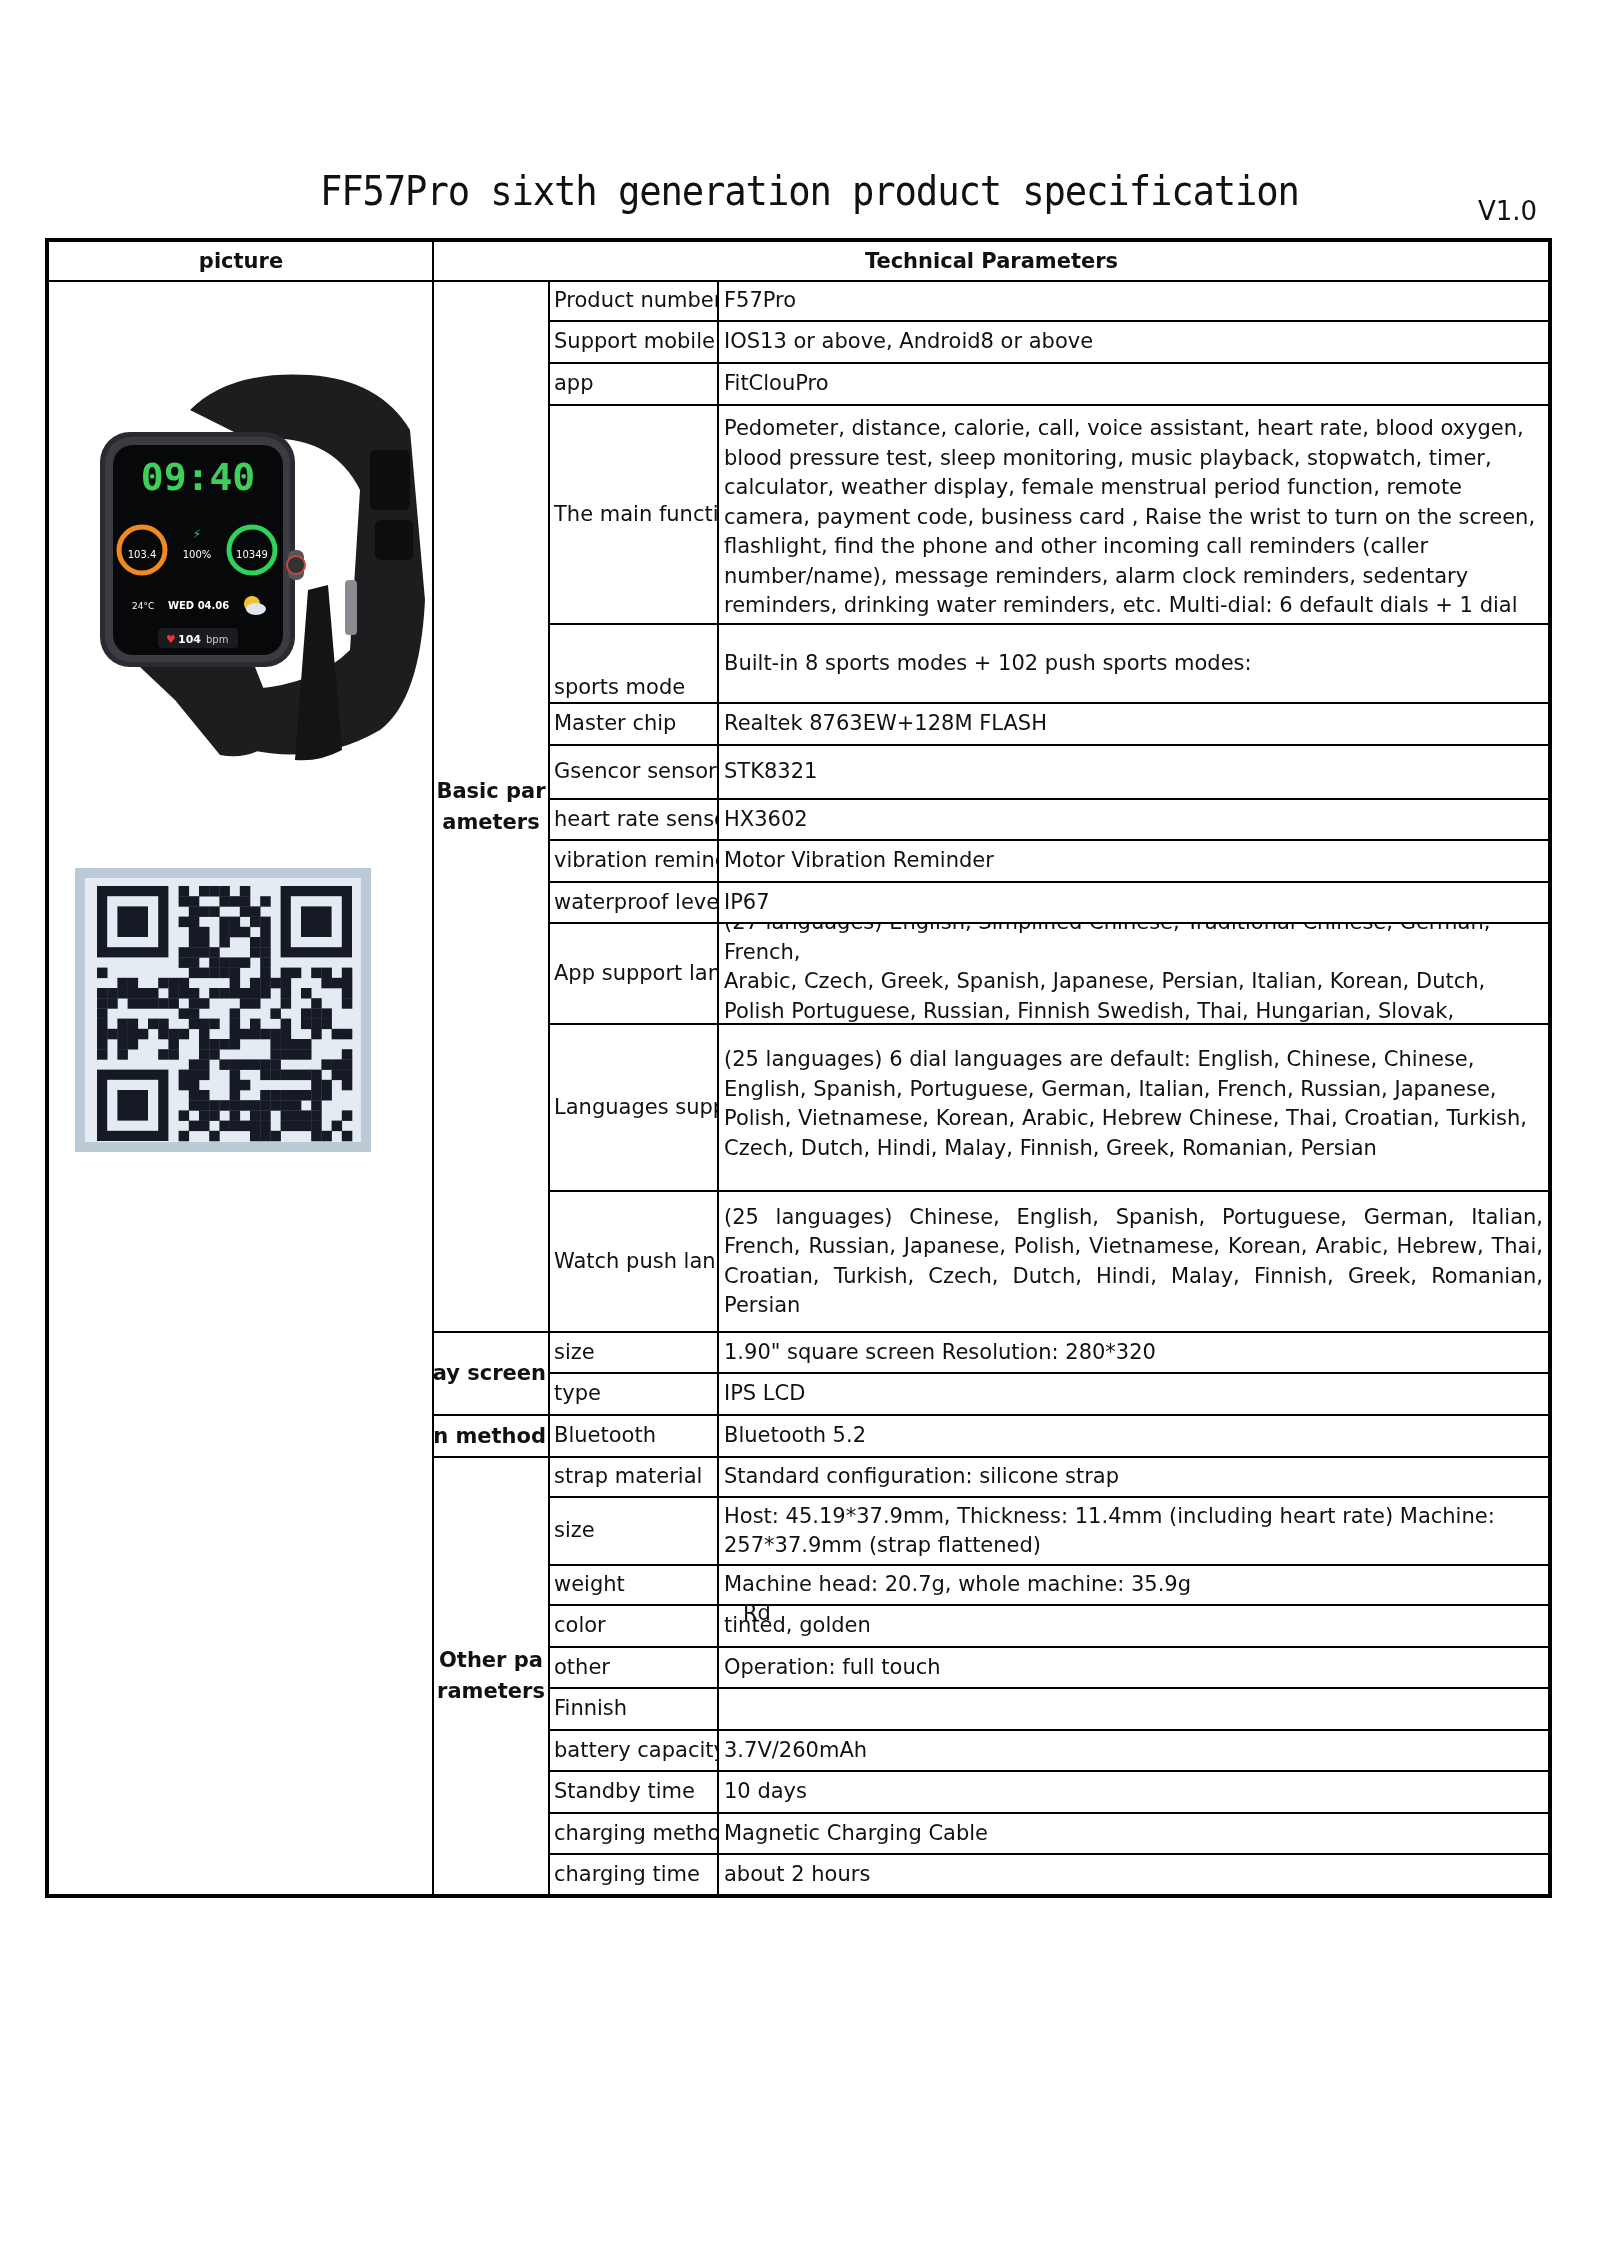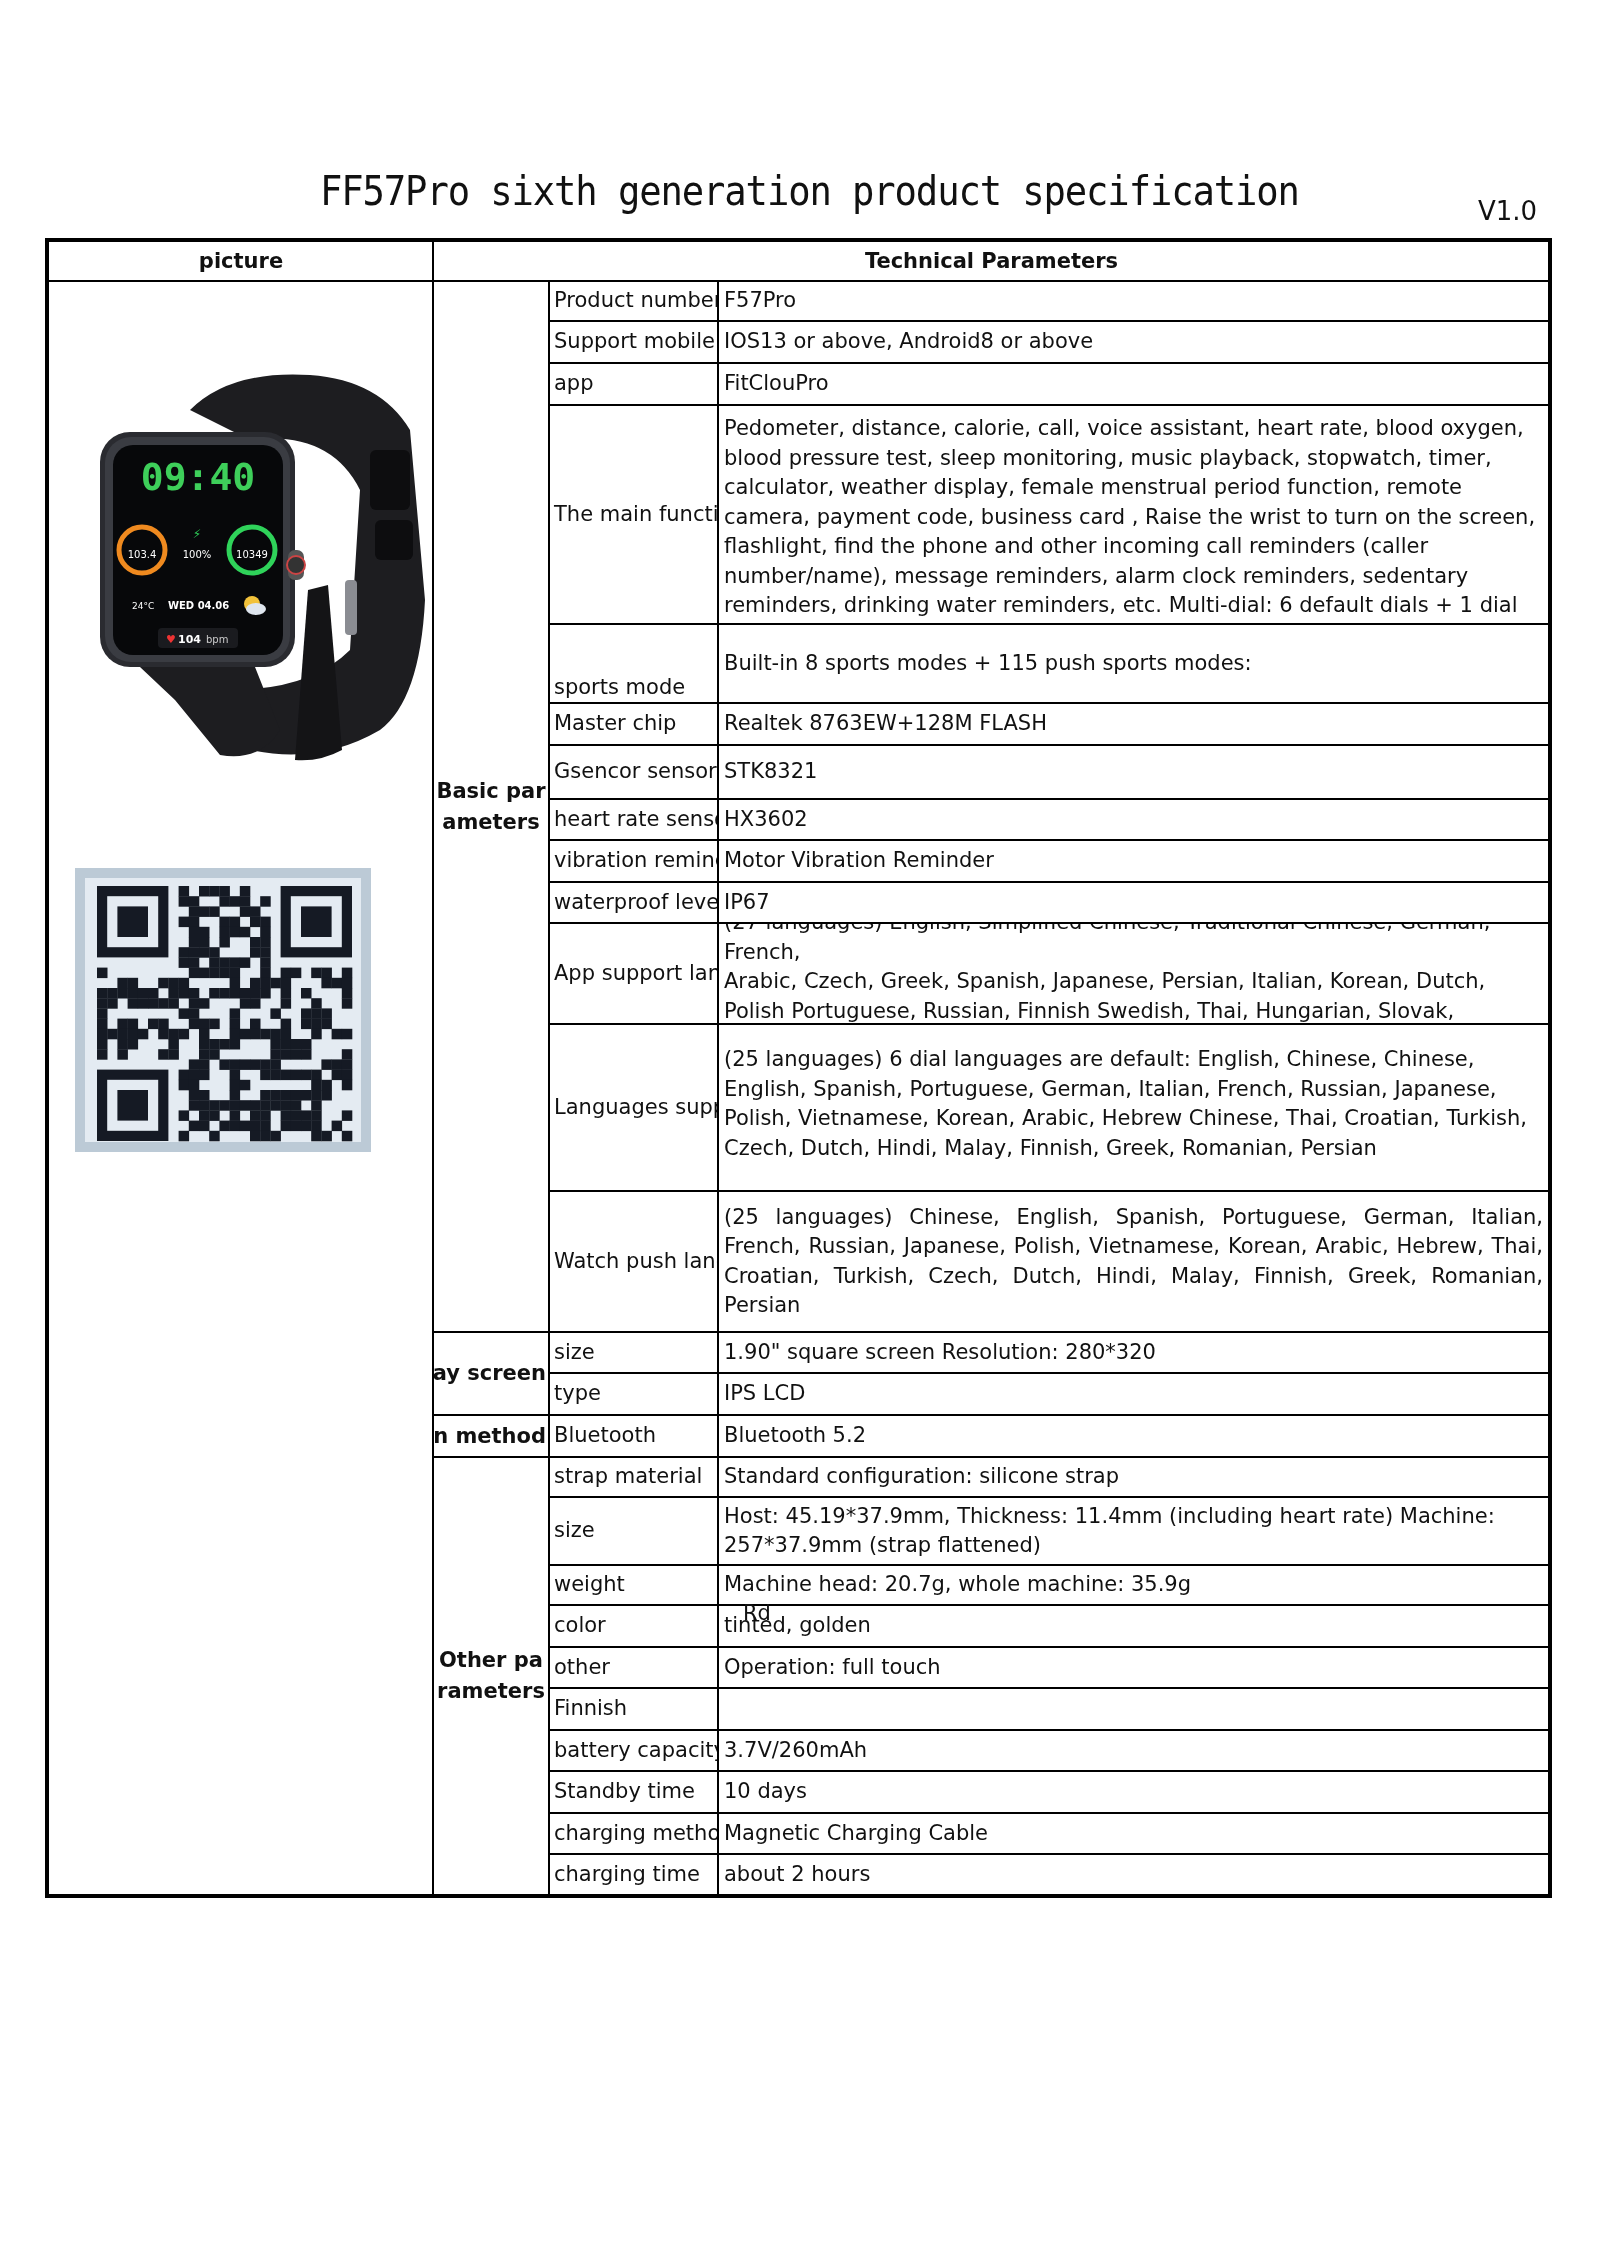--- a/index.html
+++ b/index.html
@@ -372,21 +372,21 @@
     <div class="cell attr" style="left: 550px; top: 322px; width: 167px; height: 40px;">Support mobile devices</div>
     <div class="cell val" style="left: 719px; top: 322px; width: 828px; height: 40px;">IOS13 or above, Android8 or above</div>
     <div></div>
     <div class="cell attr" style="left: 550px; top: 364px; width: 167px; height: 40px;">app</div>
     <div class="cell val" style="left: 719px; top: 364px; width: 828px; height: 40px;">FitClouPro</div>
     <div></div>
     <div class="cell attr" style="left: 550px; top: 406px; width: 167px; height: 217px;">The main function</div>
     <div class="cell val top" style="left: 719px; top: 406px; width: 828px; height: 217px; padding-top: 8px;">Pedometer, distance, calorie, call, voice assistant, heart rate, blood oxygen, blood pressure test, sleep monitoring, music playback, stopwatch, timer, calculator, weather display, female menstrual period function, remote camera, payment code, business card , Raise the wrist to turn on the screen, flashlight, find the phone and other incoming call reminders (caller number/name), message reminders, alarm clock reminders, sedentary reminders, drinking water reminders, etc. Multi-dial: 6 default dials + 1 dial Market dial + 1 custom watch face</div>
     <div></div>
     <div class="cell attr" style="left: 550px; top: 625px; width: 149px; height: 77px; margin-top: 24px;">sports mode</div>
-    <div class="cell val" style="left: 719px; top: 625px; width: 828px; height: 77px;">Built-in 8 sports modes + 115 push sports modes:</div>
+    <div class="cell val" style="left: 719px; top: 625px; width: 828px; height: 77px;">Built-in 8 sports modes + 102 push sports modes:</div>
     <div></div>
     <div class="cell attr" style="left: 550px; top: 704px; width: 167px; height: 40px;">Master chip</div>
     <div class="cell val" style="left: 719px; top: 704px; width: 828px; height: 40px;">Realtek 8763EW+128M FLASH</div>
     <div></div>
     <div class="cell attr" style="left: 550px; top: 746px; width: 167px; height: 52px;">Gsencor sensor</div>
     <div class="cell val" style="left: 719px; top: 746px; width: 828px; height: 52px;">STK8321</div>
     <div></div>
     <div class="cell attr" style="left: 550px; top: 800px; width: 167px; height: 39px;">heart rate sensor</div>
     <div class="cell val" style="left: 719px; top: 800px; width: 828px; height: 39px;">HX3602</div>
     <div></div>

